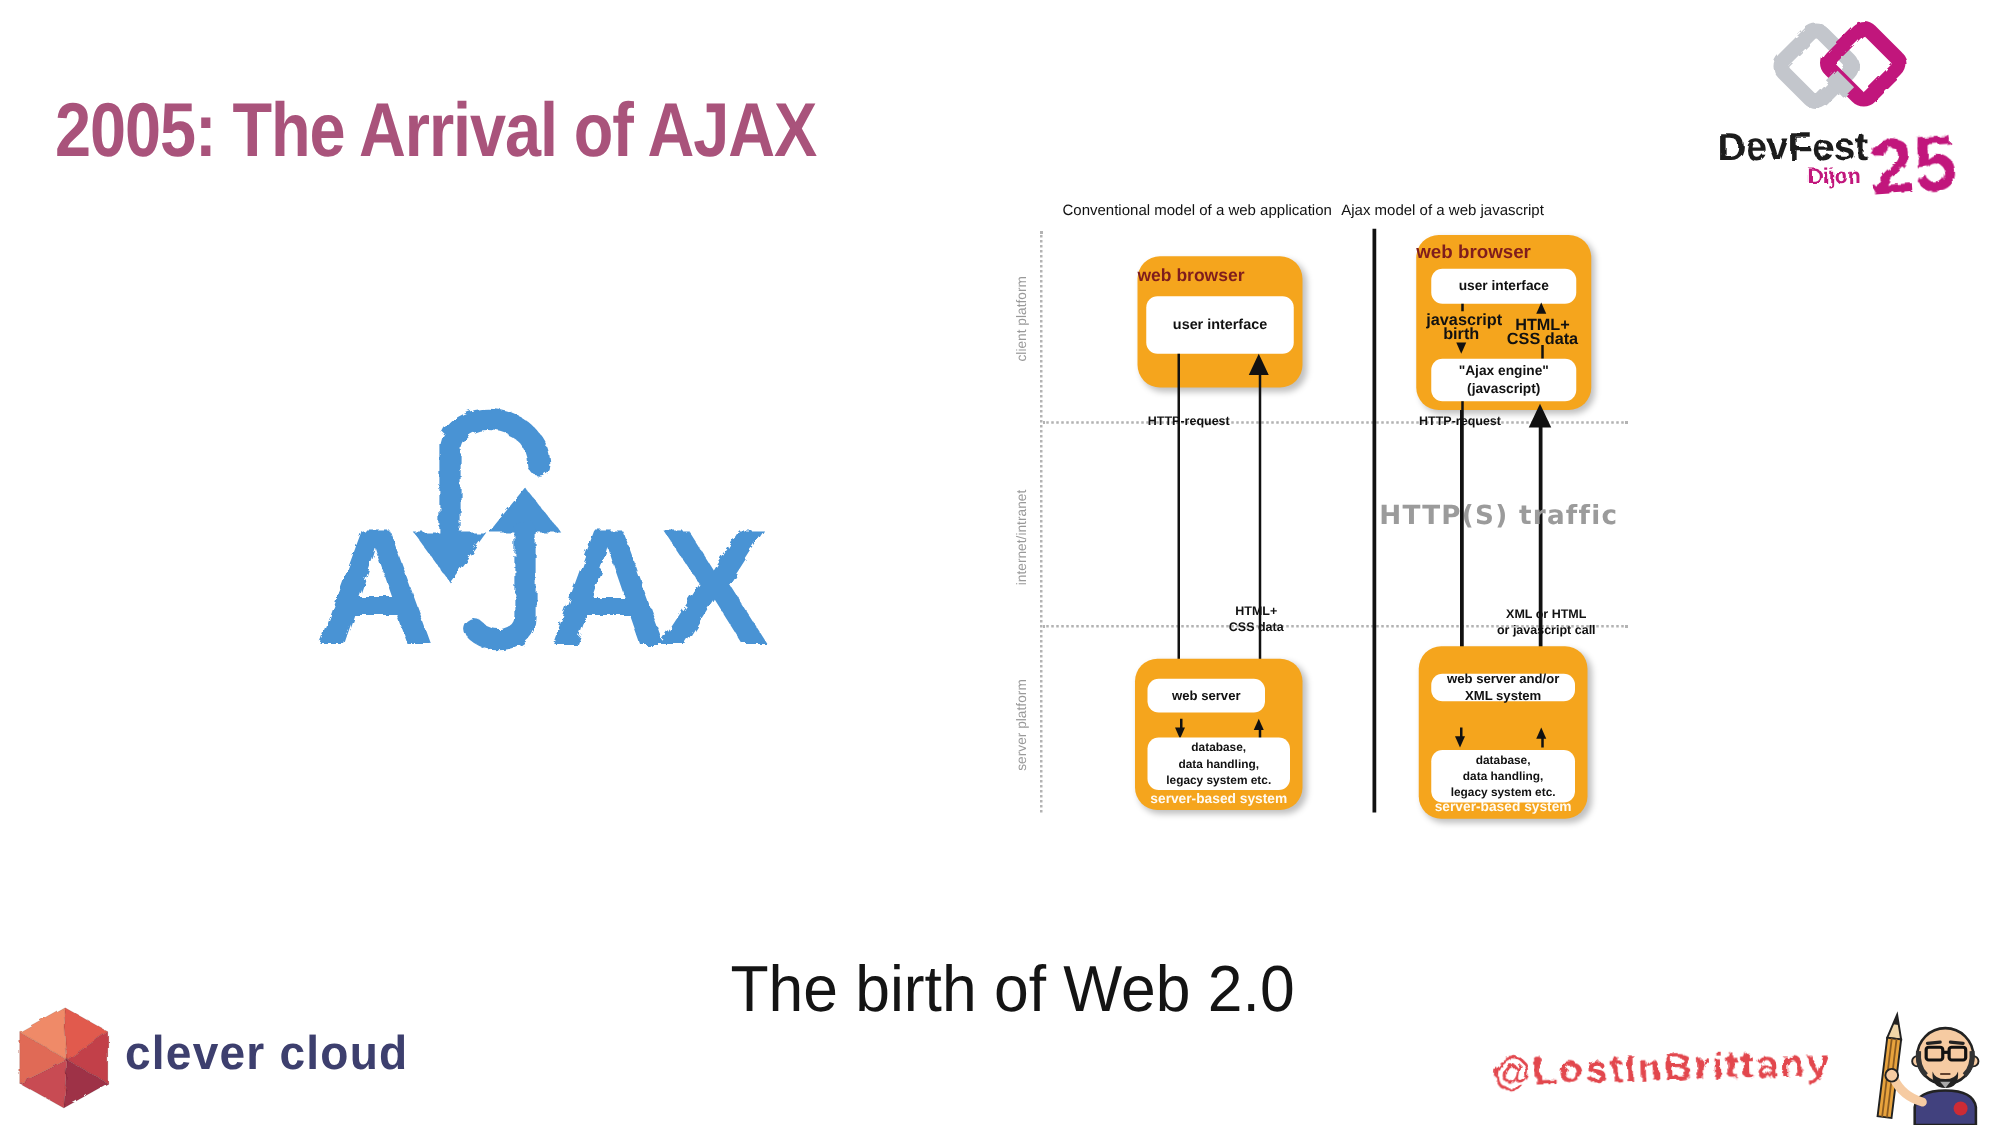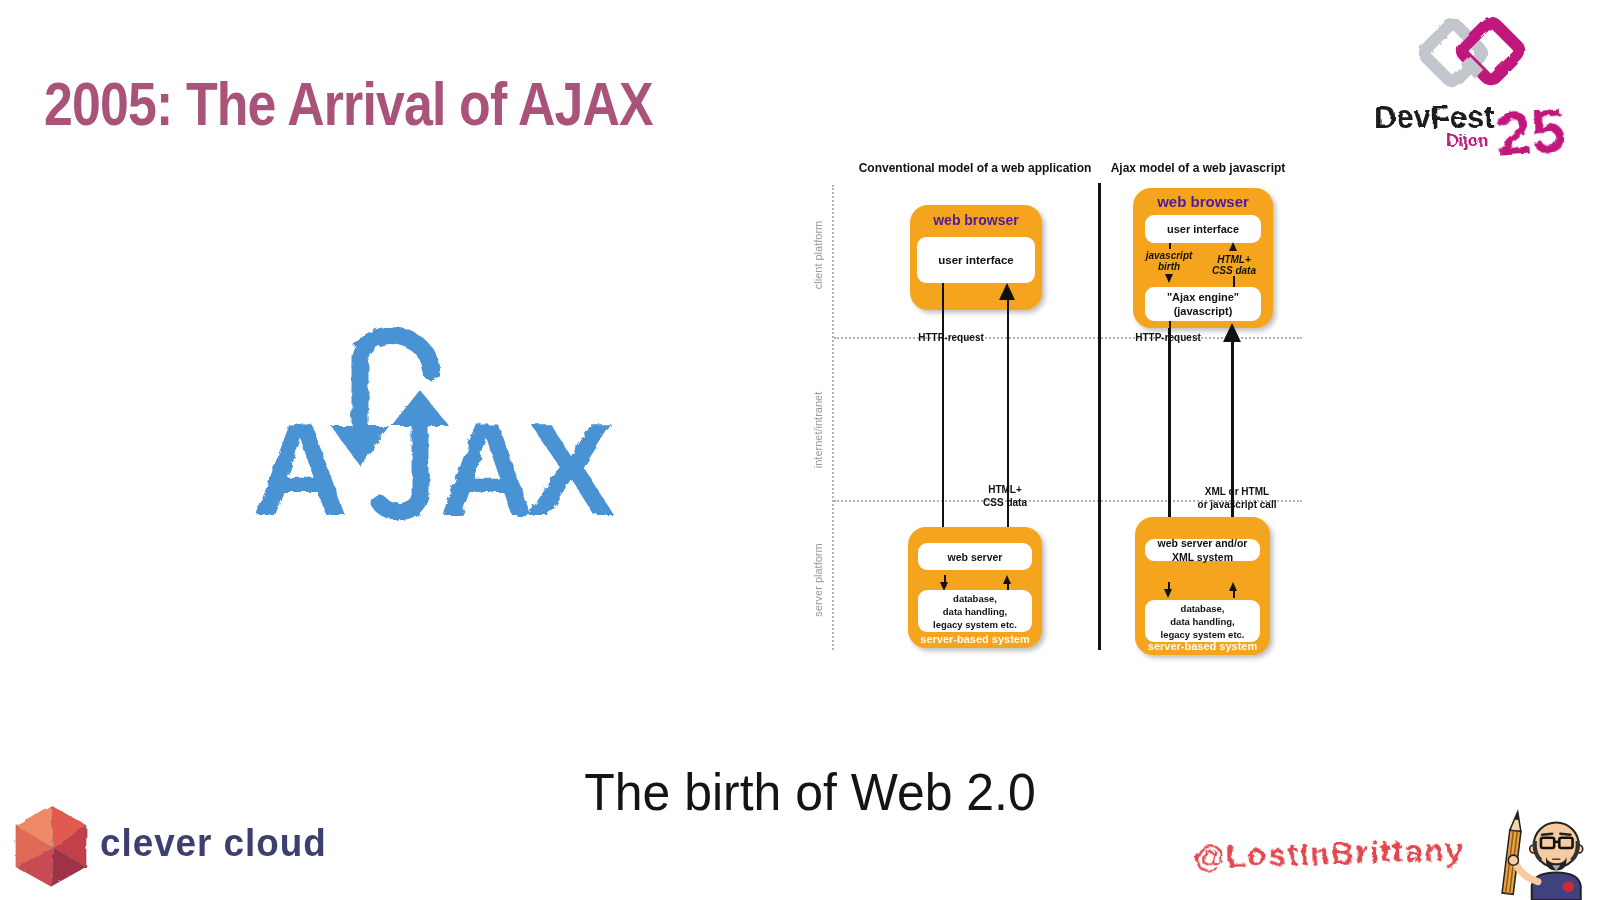--- a/index.html
+++ b/index.html
@@ -16,47 +16,47 @@
   }
   
   .subtitle {
     position:absolute; left:410px; top:762px; width:800px;
     text-align:center; font-size:52px; font-weight:400; color:#141414;
     transform:scaleX(0.96); transform-origin:center top; white-space:nowrap;
   }
   
   .diagram { position:absolute; left:790px; top:155px; width:520px; height:505px; color:#111; }
   .diagram .abs { position:absolute; }
-  .dg-header { font-size:12px; font-weight:bold; text-align:center; width:250px; }
+  .dg-header { font-size:12px; font-weight:normal; width:250px; }
   .axis-label {
     position:absolute; color:#999; font-size:11px; white-space:nowrap;
     transform:translate(-50%,-50%) rotate(-90deg);
   }
   .dotted-v { position:absolute; border-left:2px dotted #b3b3b3; }
   .dotted-h { position:absolute; border-top:2px dotted #b3b3b3; }
   .divider  { position:absolute; background:#111; }
   .obox {
     position:absolute; background:#f5a51d; border-radius:18px;
     box-shadow:3px 3px 5px rgba(0,0,0,0.25);
   }
-  .obox .btitle { text-align:center; color:#4c1d95; font-weight:bold; }
+  .obox .btitle { text-align:left; color:#7f1d1d; font-weight:bold; }
   .wbox {
     position:absolute; background:#ffffff; border-radius:9px;
     display:flex; flex-direction:column; align-items:center; justify-content:center;
     font-weight:bold; color:#111; text-align:center;
   }
   .vline { position:absolute; width:2px; background:#111; }
   .ah-down { position:absolute; width:0; height:0;
     border-left:8px solid transparent; border-right:8px solid transparent; border-top:17px solid #111; }
   .ah-up { position:absolute; width:0; height:0;
     border-left:8px solid transparent; border-right:8px solid transparent; border-bottom:17px solid #111; }
   .ah-down.sm { border-left-width:4px; border-right-width:4px; border-top-width:9px; }
   .ah-up.sm { border-left-width:4px; border-right-width:4px; border-bottom-width:9px; }
   .lbl { position:absolute; font-weight:bold; font-size:10px; text-align:center; line-height:13px; }
-  .lbl.tiny { font-size:10px; line-height:11px;font-style:italic; }
+  .lbl.tiny { font-size:13px; line-height:11px; }
   .traffic { position:absolute; width:240px; text-align:center;
     font-size:21px; font-weight:bold; color:#9b9b9b; letter-spacing:1px;
     font-family:"DejaVu Sans", sans-serif; }
   .sfoot { position:absolute; left:0; right:0; text-align:center;
     color:rgba(255,255,255,0.95); font-weight:bold; font-size:11px; }
   
   .clever-word {
     position:absolute; left:100px; top:822px;
     font-size:38px; font-weight:bold; color:#3d3f6e; letter-spacing:1px;
     transform:scaleX(0.97); transform-origin:left top;
@@ -138,21 +138,21 @@
 
     <div class="lbl" style="left:101px;top:176px;width:120px">HTTP-request</div>
 
 
     <div class="lbl" style="left:165px;top:328px;width:100px">
       <div>HTML+</div>
       <div>CSS data</div>
     </div>
 
     <div class="obox" style="left:118px;top:372px;width:134px;height:121px">
-      <div class="wbox" style="left:10px;top:16px;width:114px;height:27px;font-size:10.5px">web server</div>
+      <div class="wbox" style="left:10px;top:16px;width:94px;height:27px;font-size:10.5px">web server</div>
       <div class="vline" style="left:36px;top:48px;height:9px;background:#111"></div>
       <div class="ah-down sm" style="left:32px;top:55px"></div>
       <div class="ah-up sm" style="left:95px;top:48px"></div>
       <div class="vline" style="left:99px;top:55px;height:9px"></div>
       <div class="wbox" style="left:10px;top:63px;width:114px;height:42px;font-size:9.5px;line-height:13px">
         <div>database,</div>
         <div>data handling,</div>
         <div>legacy system etc.</div>
       </div>
       <div class="sfoot" style="bottom:3px">server-based system</div>
@@ -180,20 +180,21 @@
       <div class="vline" style="left:36px;top:133px;height:7px"></div>
     </div>
 
     <div class="vline" style="left:378px;top:173px;height:200px;width:2.5px"></div>
     <div class="ah-down" style="left:369.5px;top:371px;border-left-width:9px;border-right-width:9px;border-top-width:19px"></div>
     <div class="ah-up" style="left:433px;top:168px;border-left-width:9px;border-right-width:9px;border-bottom-width:19px"></div>
     <div class="vline" style="left:441px;top:186px;height:202px;width:2.5px"></div>
 
     <div class="lbl" style="left:318px;top:176px;width:120px">HTTP-request</div>
 
+    <div class="traffic" style="left:289px;top:245px">HTTP(S) traffic</div>
 
     <div class="lbl" style="left:377px;top:330px;width:140px">
       <div>XML or HTML</div>
       <div>or javascript call</div>
     </div>
 
     <div class="obox" style="left:345px;top:362px;width:135px;height:138px">
       <div class="wbox" style="left:10px;top:22px;width:115px;height:22px;font-size:10.5px;line-height:14px">
         <div>web server and/or</div>
         <div>XML system</div>

